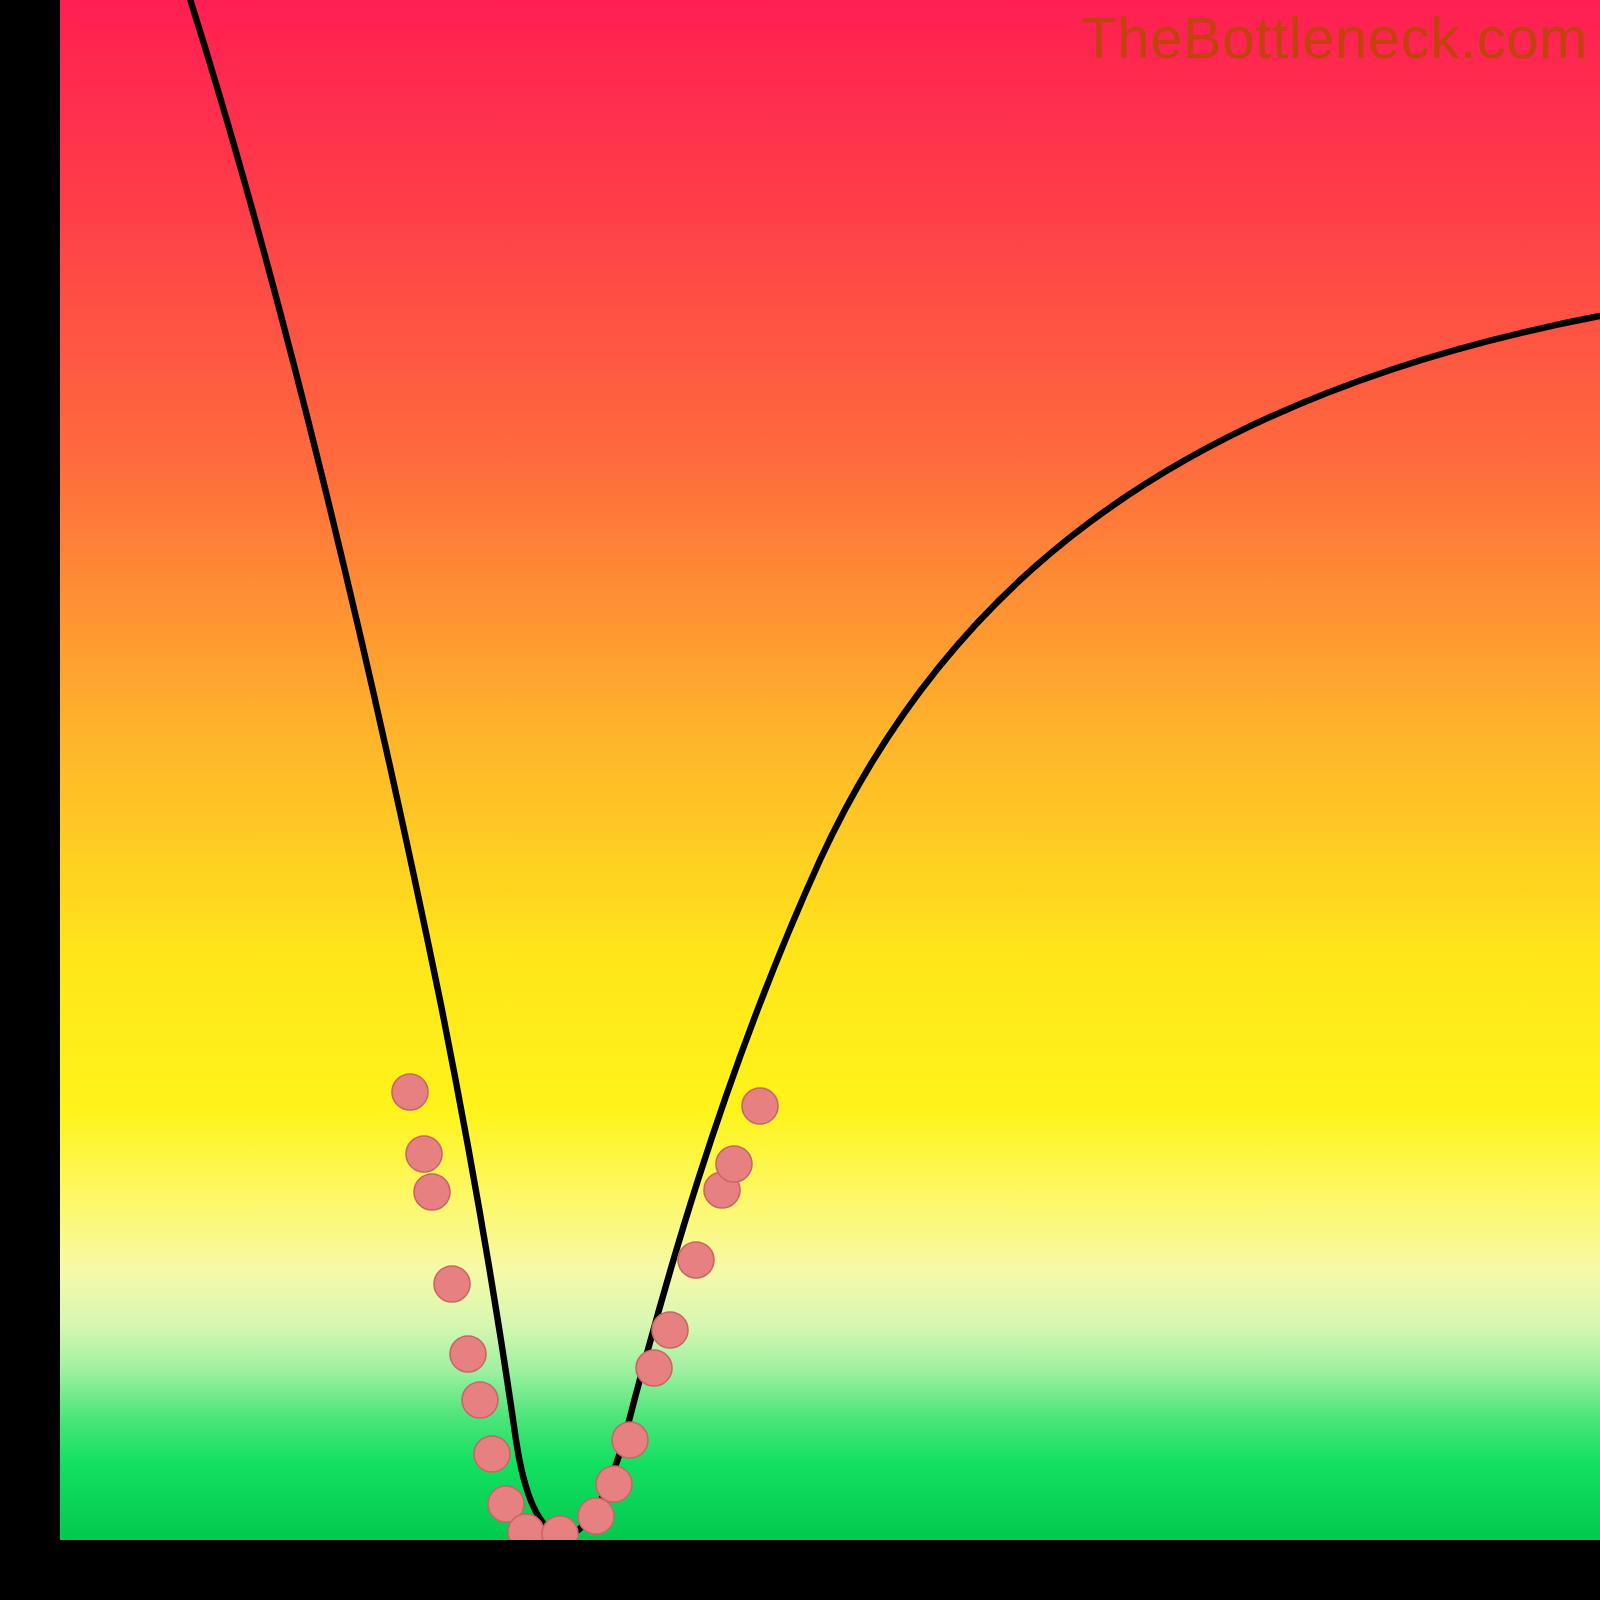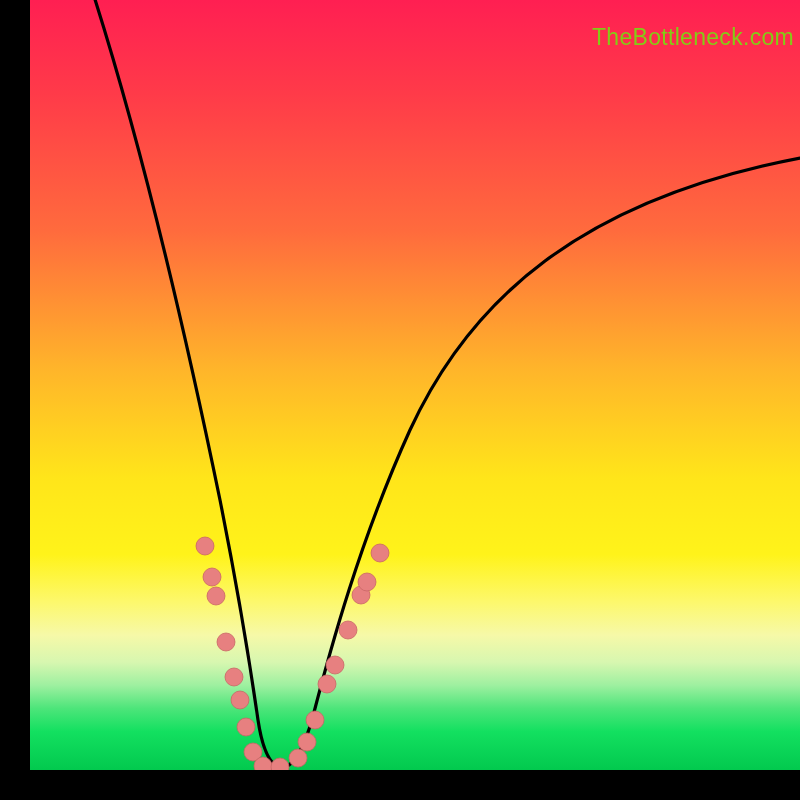--- a/index.html
+++ b/index.html
@@ -40,25 +40,24 @@
     );
   }
   svg.curves {
     position: absolute;
     inset: 0;
   }
   .watermark {
     position: absolute;
     top: 4px;
     right: 6px;
-    color: #84cc16;
-    font-size: 23px;
+    color: #c2410c;
+    font-size: 29px;
     letter-spacing: 0.3px;
     font-weight: 500;
-    margin-top: 20px;
   }
 </style>
 </head>
 <body>
 
 <div class="frame">
   <div class="gradient"></div>
   <svg class="curves" viewBox="0 0 770 770" preserveAspectRatio="none">
 
     <path d="M 62 -10

